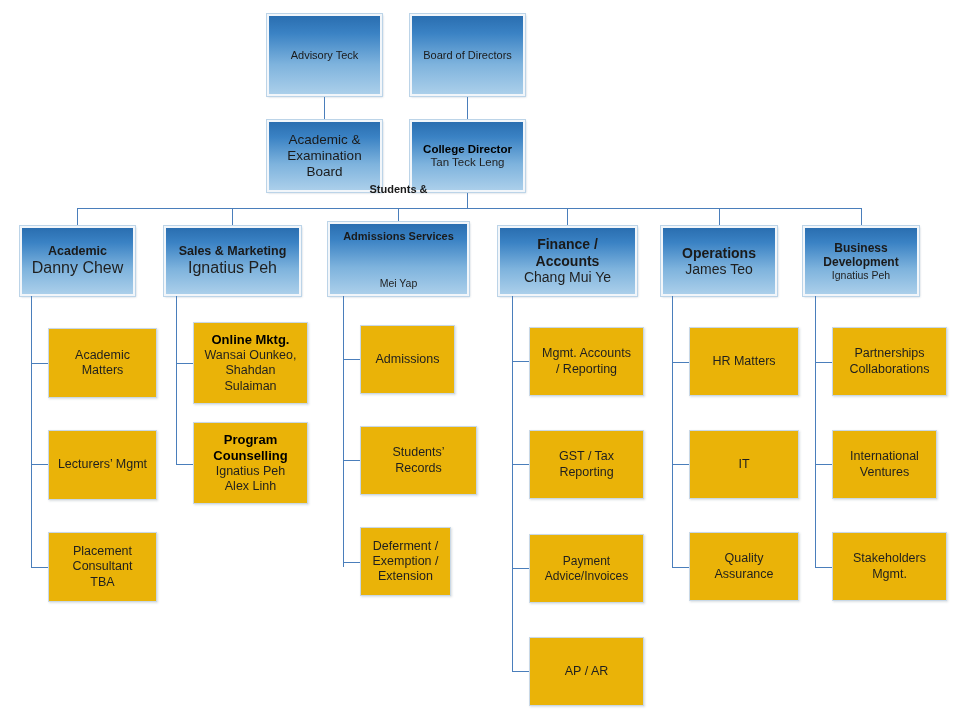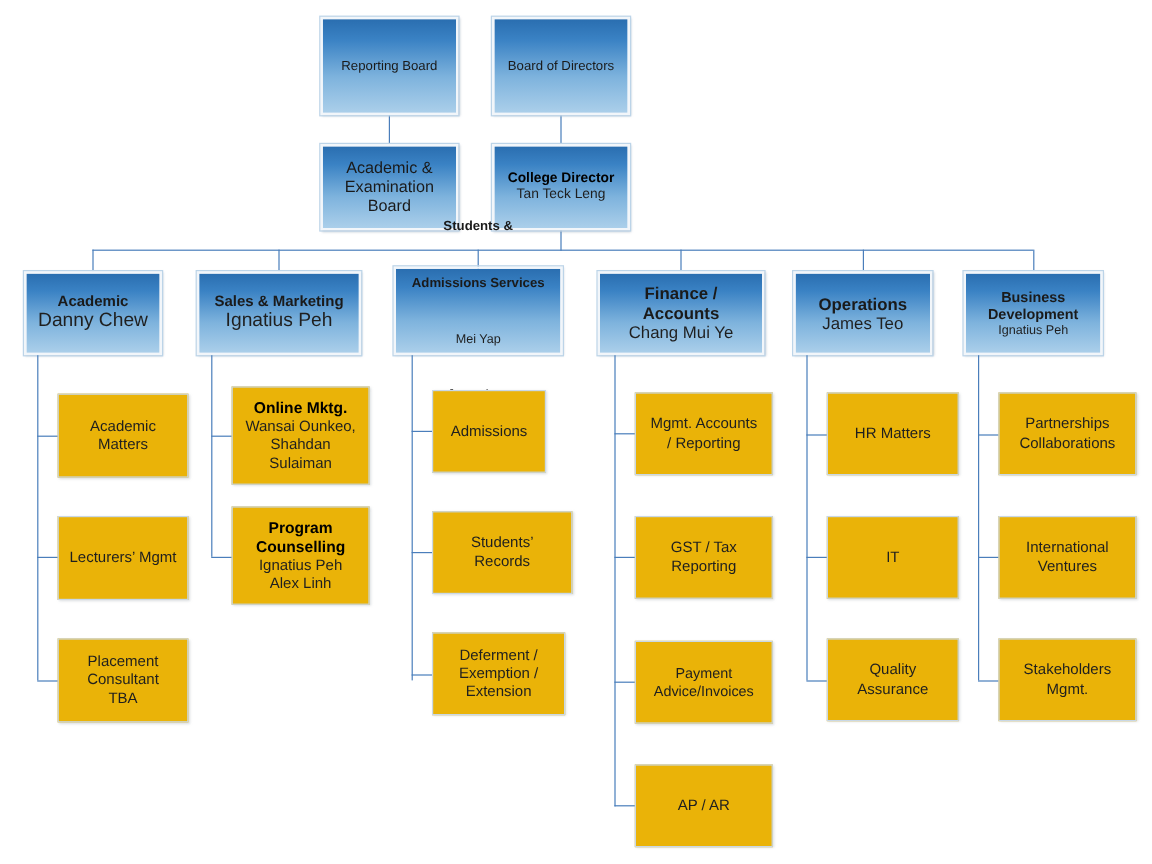--- a/index.html
+++ b/index.html
@@ -106,21 +106,21 @@
   <div class="conn h" style="left:77px; top:208px; width:1784px; width:784px;"></div>
 
   <div class="conn v" style="left:77px; top:208px; height:18px;"></div>
   <div class="conn v" style="left:232px; top:208px; height:18px;"></div>
   <div class="conn v" style="left:398px; top:208px; height:18px;"></div>
   <div class="conn v" style="left:567px; top:208px; height:18px;"></div>
   <div class="conn v" style="left:719px; top:208px; height:18px;"></div>
   <div class="conn v" style="left:861px; top:208px; height:18px;"></div>
 
   <div class="node board" style="left:267px; top:14px; width:115px; height:82px;">
-    <span class="title">Reporting Board</span>
+    <span class="title">Advisory Teck</span>
   </div>
 
   <div class="node board" style="left:410px; top:14px; width:115px; height:82px;">
     <span class="title">Board of Directors</span>
   </div>
 
   <div class="node board-lg" style="left:267px; top:120px; width:115px; height:72px;">
     <span class="title">Academic &amp;</span>
     <span class="title">Examination</span>
     <span class="title">Board</span>
@@ -223,21 +223,21 @@
     </span>
   </div>
 
   <div class="leaf" style="left:360px; top:426px; width:117px; height:69px;">
     <span>
       <span class="lt">Students’</span>
       <span class="lt">Records</span>
     </span>
   </div>
 
-  <div class="leaf" style="left:360px; top:527px; width:111px; height:69px;">
+  <div class="leaf" style="left:360px; top:527px; width:91px; height:69px;">
     <span>
       <span class="lt">Deferment /</span>
       <span class="lt">Exemption /</span>
       <span class="lt">Extension</span>
     </span>
   </div>
 
   <div class="conn v" style="left:512px; top:296px; height:376px;"></div>
   <div class="conn h" style="left:512px; top:361px; width:18px;"></div>
   <div class="conn h" style="left:512px; top:464px; width:18px;"></div>
@@ -300,21 +300,21 @@
   <div class="conn h" style="left:815px; top:464px; width:18px;"></div>
   <div class="conn h" style="left:815px; top:567px; width:18px;"></div>
 
   <div class="leaf" style="left:832px; top:327px; width:115px; height:69px;">
     <span>
       <span class="lt">Partnerships</span>
       <span class="lt">Collaborations</span>
     </span>
   </div>
 
-  <div class="leaf" style="left:832px; top:430px; width:115px; height:69px;">
+  <div class="leaf" style="left:832px; top:430px; width:105px; height:69px;">
     <span>
       <span class="lt">International</span>
       <span class="lt">Ventures</span>
     </span>
   </div>
 
   <div class="leaf" style="left:832px; top:532px; width:115px; height:69px;">
     <span>
       <span class="lt">Stakeholders</span>
       <span class="lt">Mgmt.</span>

